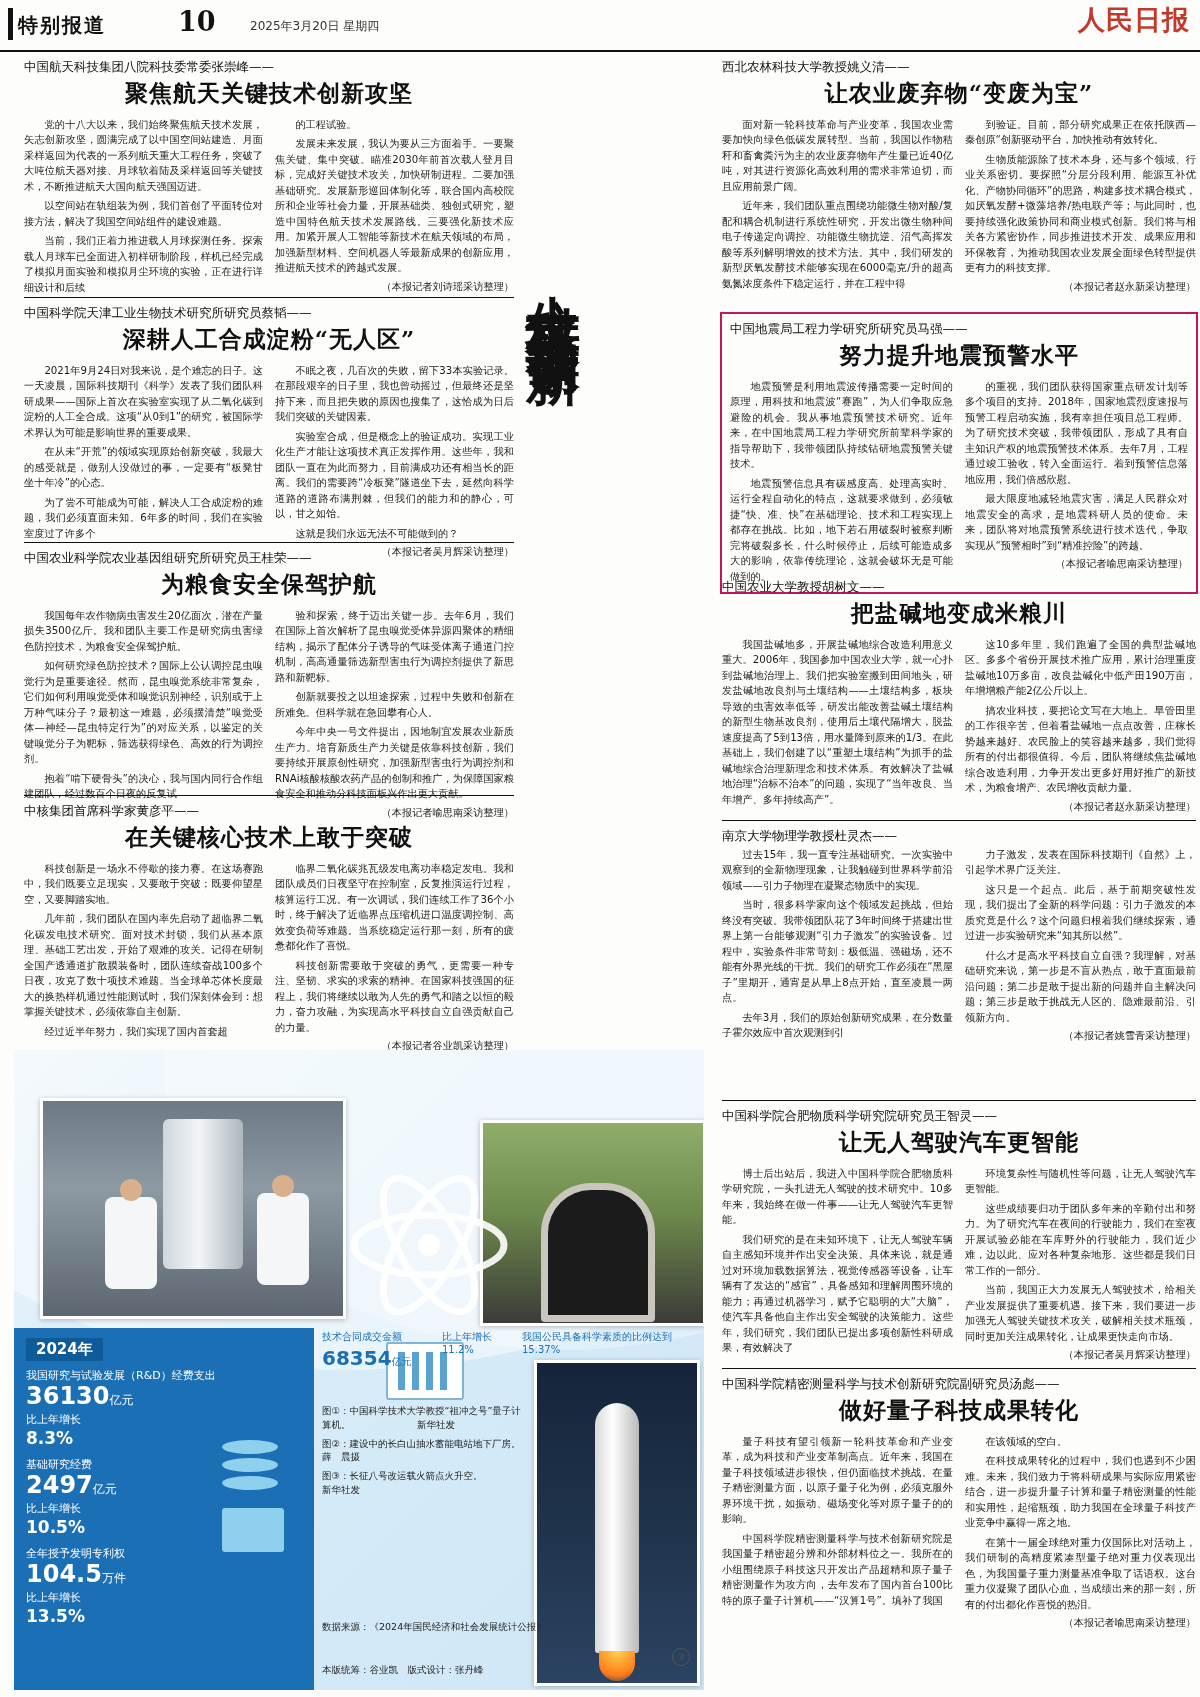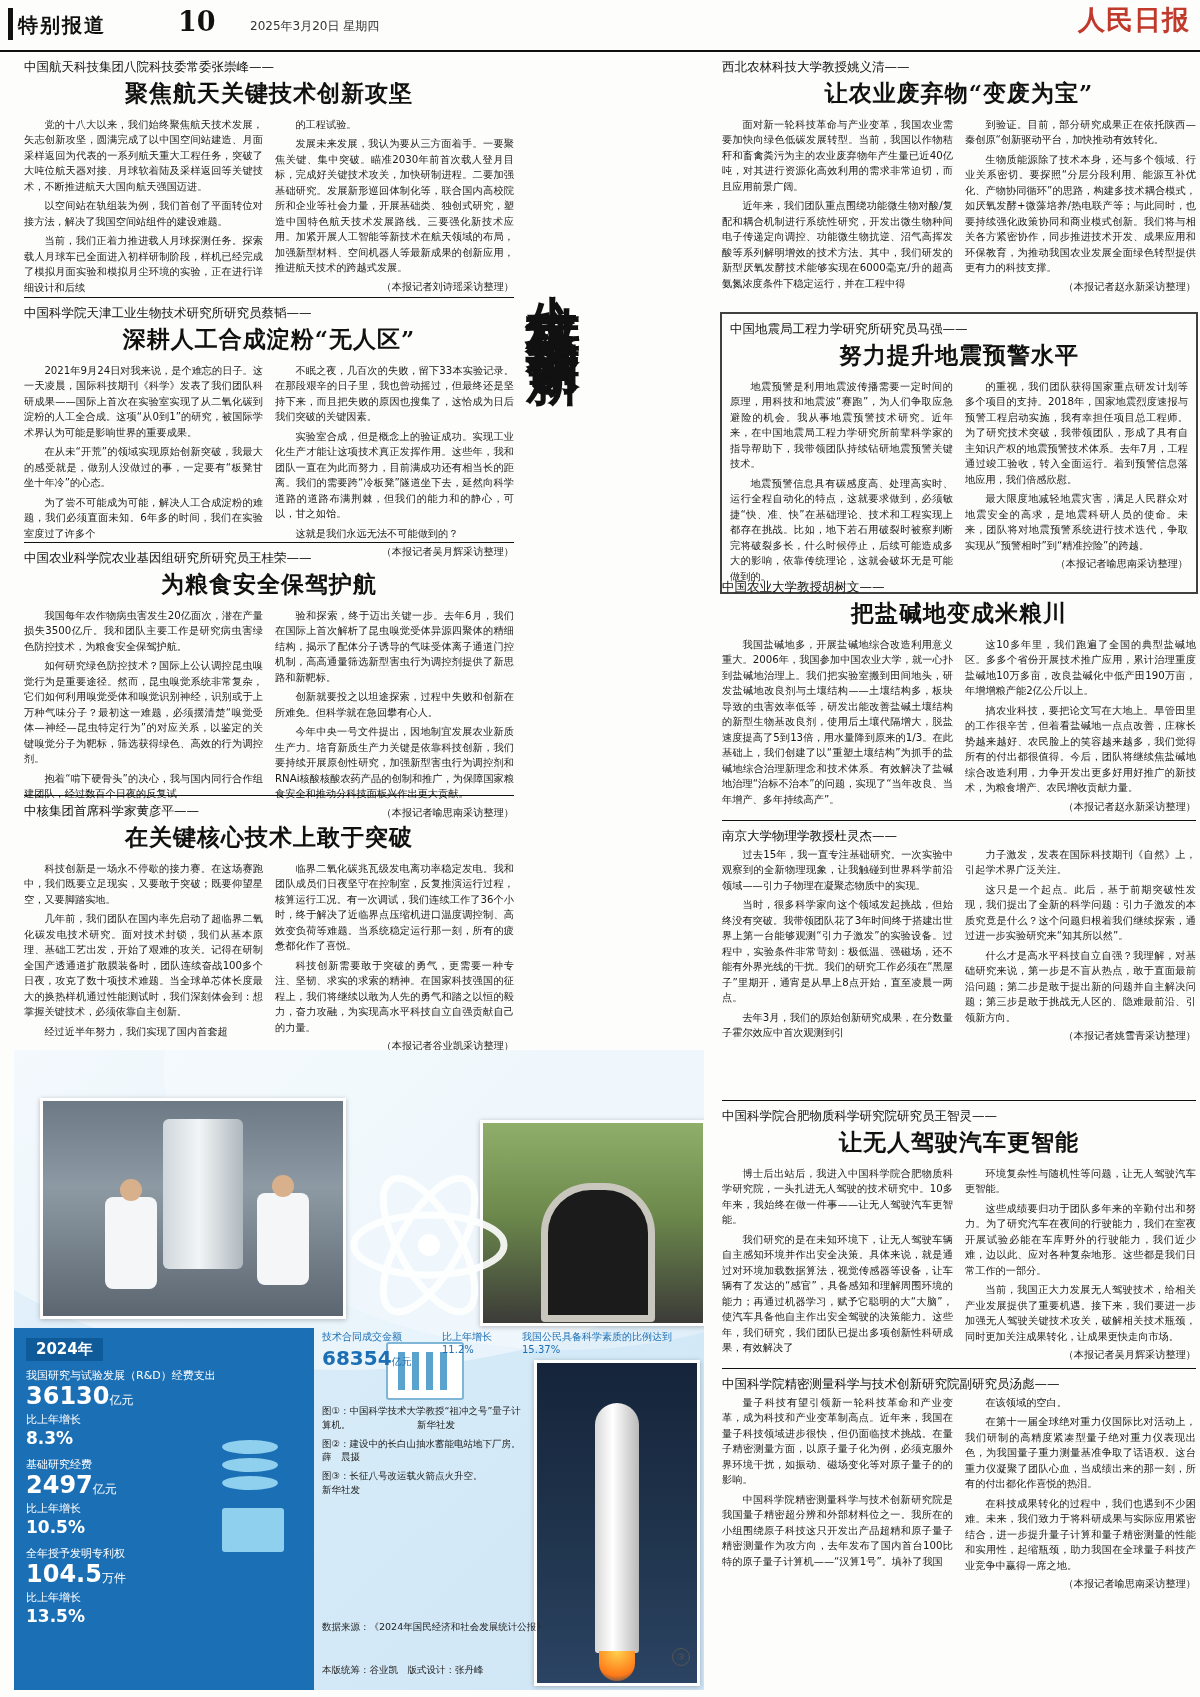--- a/index.html
+++ b/index.html
@@ -63,21 +63,21 @@
   .vtitle{
     position:absolute;left:516px;top:252px;width:74px;height:640px;
     writing-mode:vertical-rl;text-orientation:upright;
     font-size:54px;font-weight:bold;letter-spacing:6px;
     font-family:"DejaVu Serif","Liberation Serif",serif;
     color:#111;
   }
 
   
   .boxed{
-    border:2px solid #404040;padding:6px 8px 4px 8px;
+    border:2px solid #be185d;padding:6px 8px 4px 8px;
   }
 
   
   .bottom-art{
     position:absolute;left:14px;top:1050px;width:690px;height:640px;
     background:linear-gradient(135deg,#eaf4fb 0%,#d8ecf8 40%,#cfe6f6 100%);
     overflow:hidden;
   }
   .wave{
     position:absolute;width:900px;height:500px;border-radius:50%;
@@ -351,29 +351,30 @@
         <p class="body">这些成绩要归功于团队多年来的辛勤付出和努力。为了研究汽车在夜间的行驶能力，我们在室夜开展试验必能在车库野外的行驶能力，我们近少难，边以此、应对各种复杂地形。这些都是我们日常工作的一部分。</p>
         <p class="body">当前，我国正大力发展无人驾驶技术，给相关产业发展提供了重要机遇。接下来，我们要进一步加强无人驾驶关键技术攻关，破解相关技术瓶颈，同时更加关注成果转化，让成果更快走向市场。</p>
         <div class="byline">（本报记者吴月辉采访整理）</div>
       </div>
     </div>
   </div>
 
   <div class="art" style="left:712px;top:1368px;width:474px;">
     <div class="rule"></div>
     <div class="kicker">中国科学院精密测量科学与技术创新研究院副研究员汤彪——</div>
+    <div class="headline">做好量子科技成果转化</div>
     <div class="cols">
       <div class="col">
         <p class="body">量子科技有望引领新一轮科技革命和产业变革，成为科技和产业变革制高点。近年来，我国在量子科技领域进步很快，但仍面临技术挑战。在量子精密测量方面，以原子量子化为例，必须克服外界环境干扰，如振动、磁场变化等对原子量子的的影响。</p>
         <p class="body">中国科学院精密测量科学与技术创新研究院是我国量子精密超分辨和外部材料位之一。我所在的小组围绕原子科技这只开发出产品超精和原子量子精密测量作为攻方向，去年发布了国内首台100比特的原子量子计算机——“汉算1号”。填补了我国</p>
       </div>
       <div class="col">
         <p class="body">在该领域的空白。</p>
+        <p class="body">在科技成果转化的过程中，我们也遇到不少困难。未来，我们致力于将科研成果与实际应用紧密结合，进一步提升量子计算和量子精密测量的性能和实用性，起缩瓶颈，助力我国在全球量子科技产业竞争中赢得一席之地。</p>
         <p class="body">在第十一届全球绝对重力仪国际比对活动上，我们研制的高精度紧凑型量子绝对重力仪表现出色，为我国量子重力测量基准争取了话语权。这台重力仪凝聚了团队心血，当成绩出来的那一刻，所有的付出都化作喜悦的热泪。</p>
-        <p class="body">在科技成果转化的过程中，我们也遇到不少困难。未来，我们致力于将科研成果与实际应用紧密结合，进一步提升量子计算和量子精密测量的性能和实用性，起缩瓶颈，助力我国在全球量子科技产业竞争中赢得一席之地。</p>
         <div class="byline">（本报记者喻思南采访整理）</div>
       </div>
     </div>
   </div>
 
   <div class="bottom-art">
     <div class="wave" style="left:-120px;top:-180px;"></div>
     <div class="wave" style="left:150px;top:-260px;width:800px;height:560px;background:rgba(255,255,255,.3);"></div>
 
     <div class="photo ph-lab">

